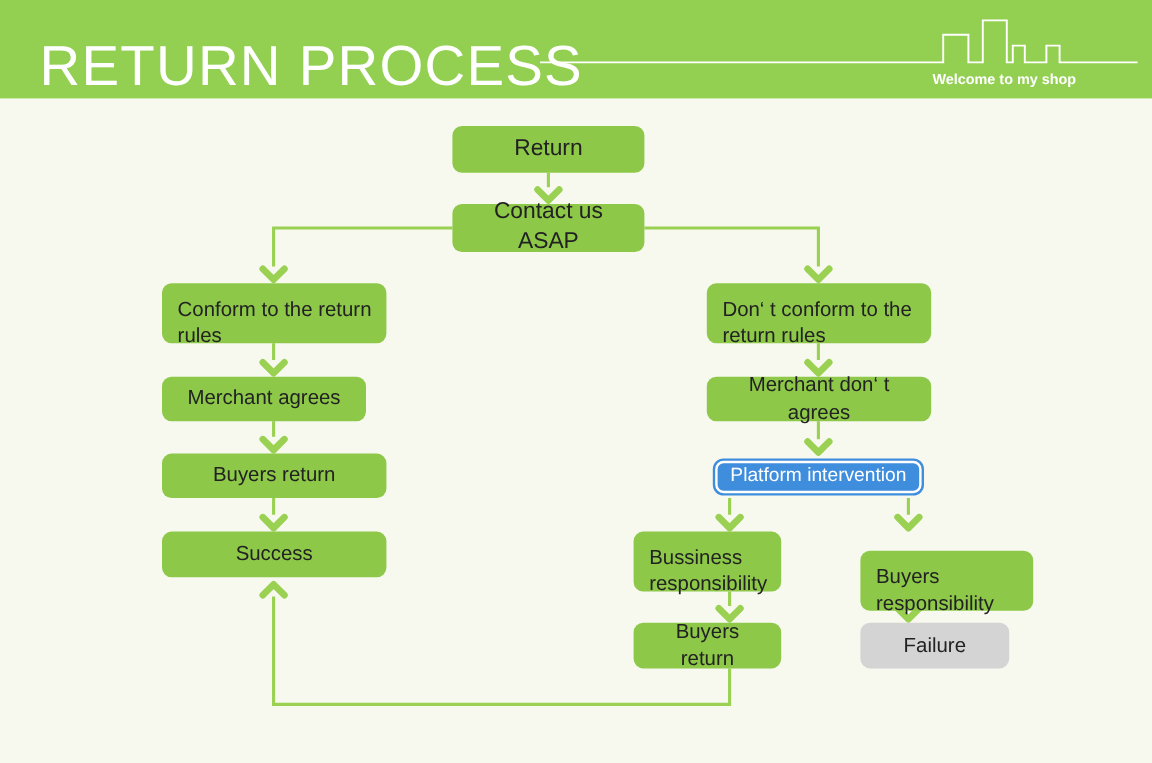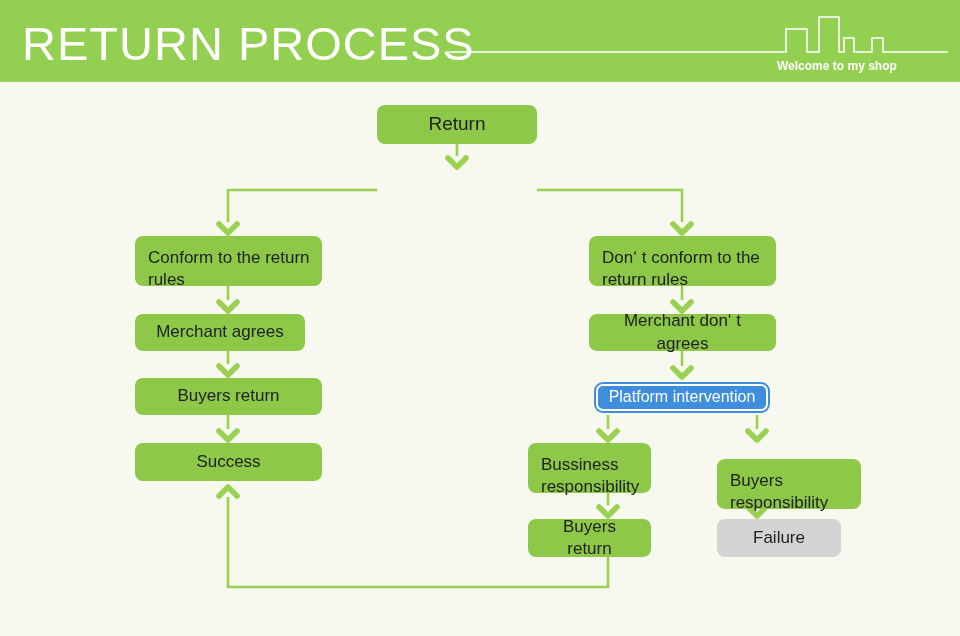--- a/index.html
+++ b/index.html
@@ -17,21 +17,21 @@
     position:relative;width:960px;height:636px;overflow:hidden;
     background:var(--page-background);
     font-family:"Liberation Sans","DejaVu Sans",sans-serif;
   }
   
   .header{
     position:absolute;left:0;top:0;width:960px;height:82px;
     background:var(--header-green);
   }
   .title{
-    position:absolute;left:16px;top:6px;margin:6px;
+    position:absolute;left:16px;top:6px;margin:17px;
     font-size:47px;font-weight:300;letter-spacing:1px;
     color:var(--text-light);line-height:1.35;white-space:nowrap;
   }
   .header-deco{position:absolute;left:0;top:0;width:960px;height:82px;pointer-events:none;}
   .tagline{
     position:absolute;left:777px;top:59px;
     font-size:12px;font-weight:600;color:var(--text-light);white-space:nowrap;
   }
   
   .node{
@@ -96,20 +96,21 @@
     <path class="head" d="M599 431 L608 440 L617 431"></path>
     <path class="head" d="M748 431 L757 440 L766 431"></path>
     <path class="head" d="M599 507 L608 516 L617 507"></path>
     <path class="head" d="M748 507 L757 516 L766 507"></path>
 
     <path class="head" d="M219 496 L228 487 L237 496"></path>
   </svg>
 
   <div class="node center lg" style="left:377px;top:105px;width:160px;height:39px">Return</div>
 
+  <div class="node center lg" style="left:377px;top:170px;width:160px;height:40px">Contact us ASAP</div>
 
   <div class="node left" style="left:135px;top:236px;width:187px;height:50px">Conform to the return rules</div>
 
   <div class="node center" style="left:135px;top:314px;width:170px;height:37px">Merchant agrees</div>
 
   <div class="node center" style="left:135px;top:378px;width:187px;height:37px">Buyers return</div>
 
   <div class="node left" style="left:589px;top:236px;width:187px;height:50px">Don‘ t conform to the return rules</div>
 
   <div class="node center" style="left:135px;top:443px;width:187px;height:38px">Success</div>

